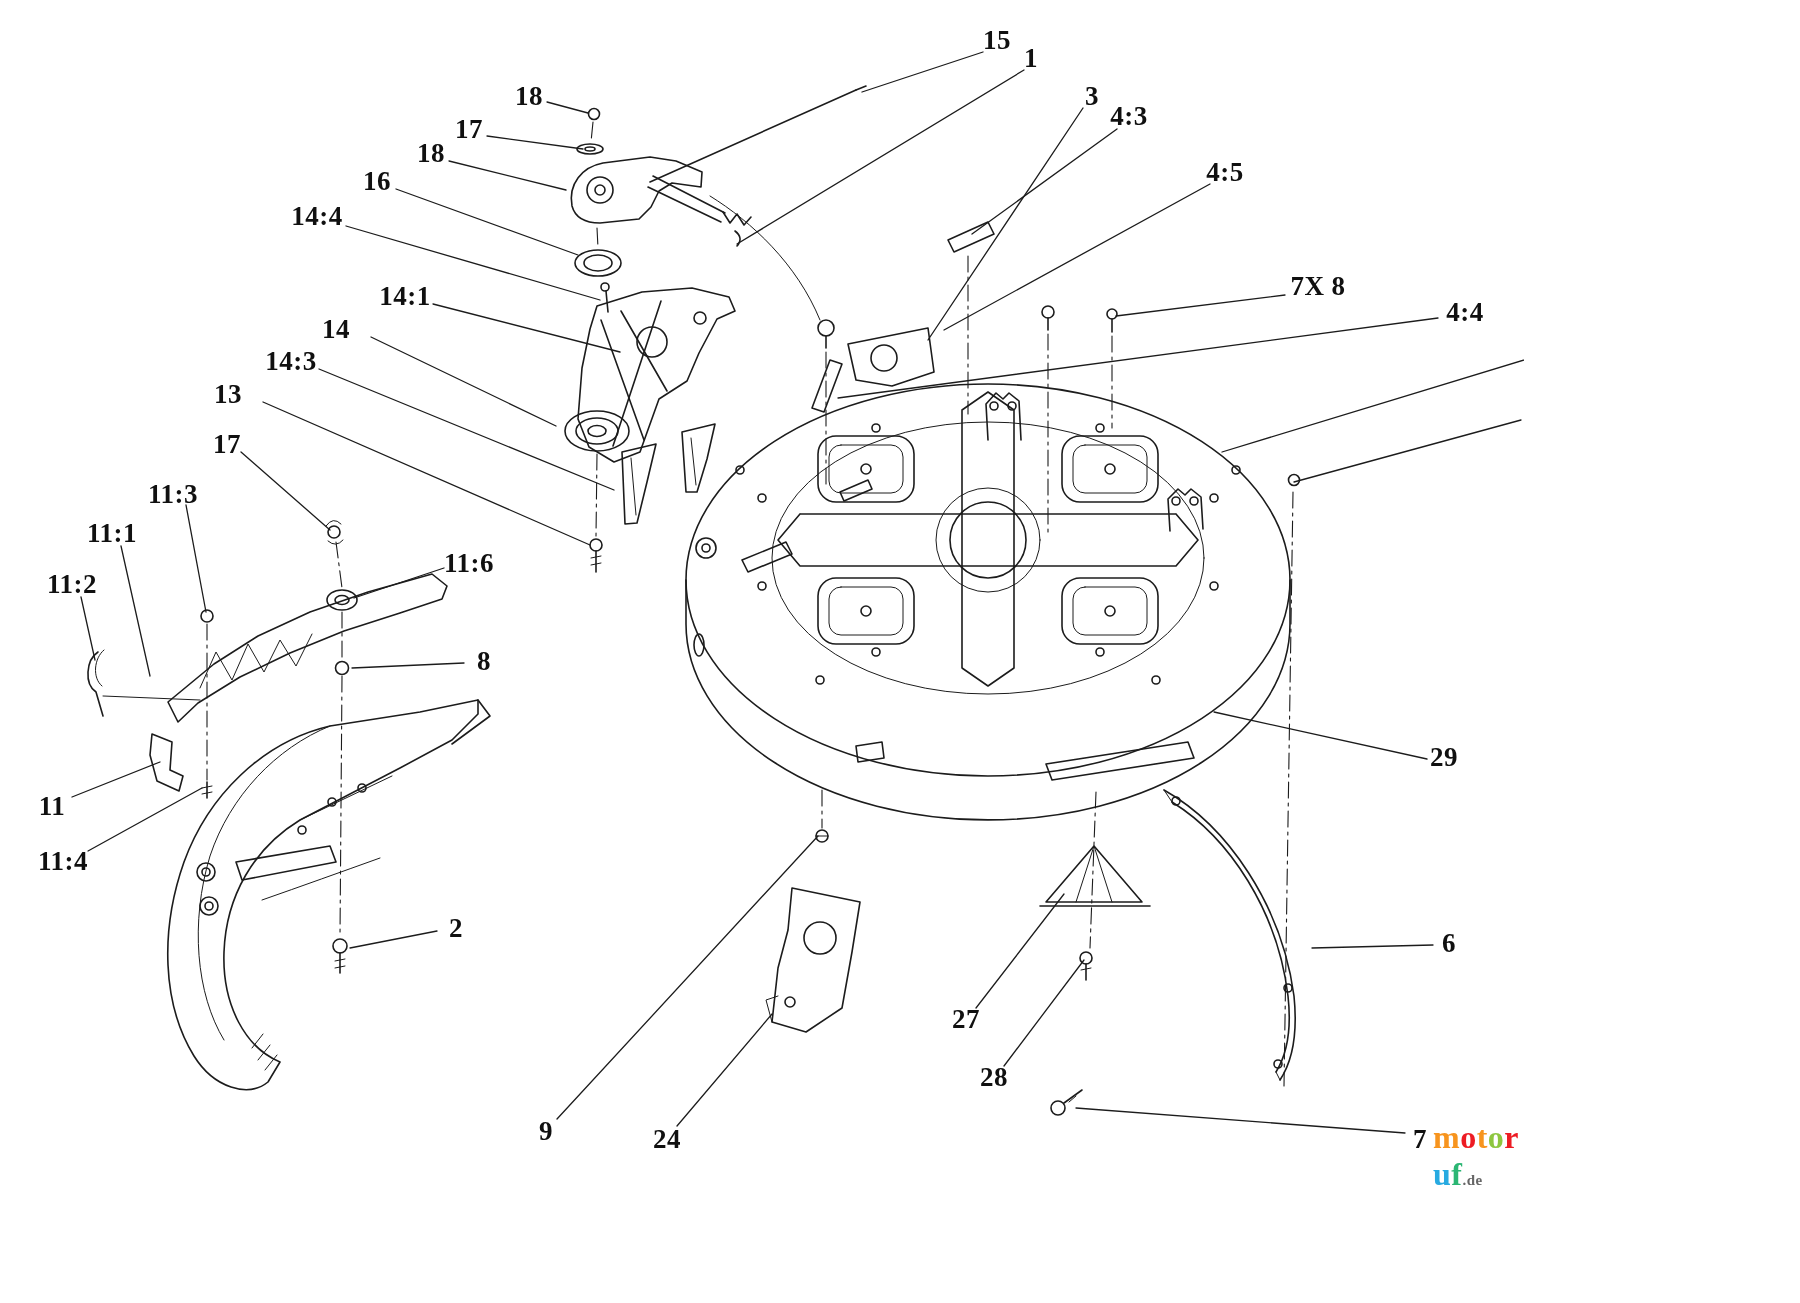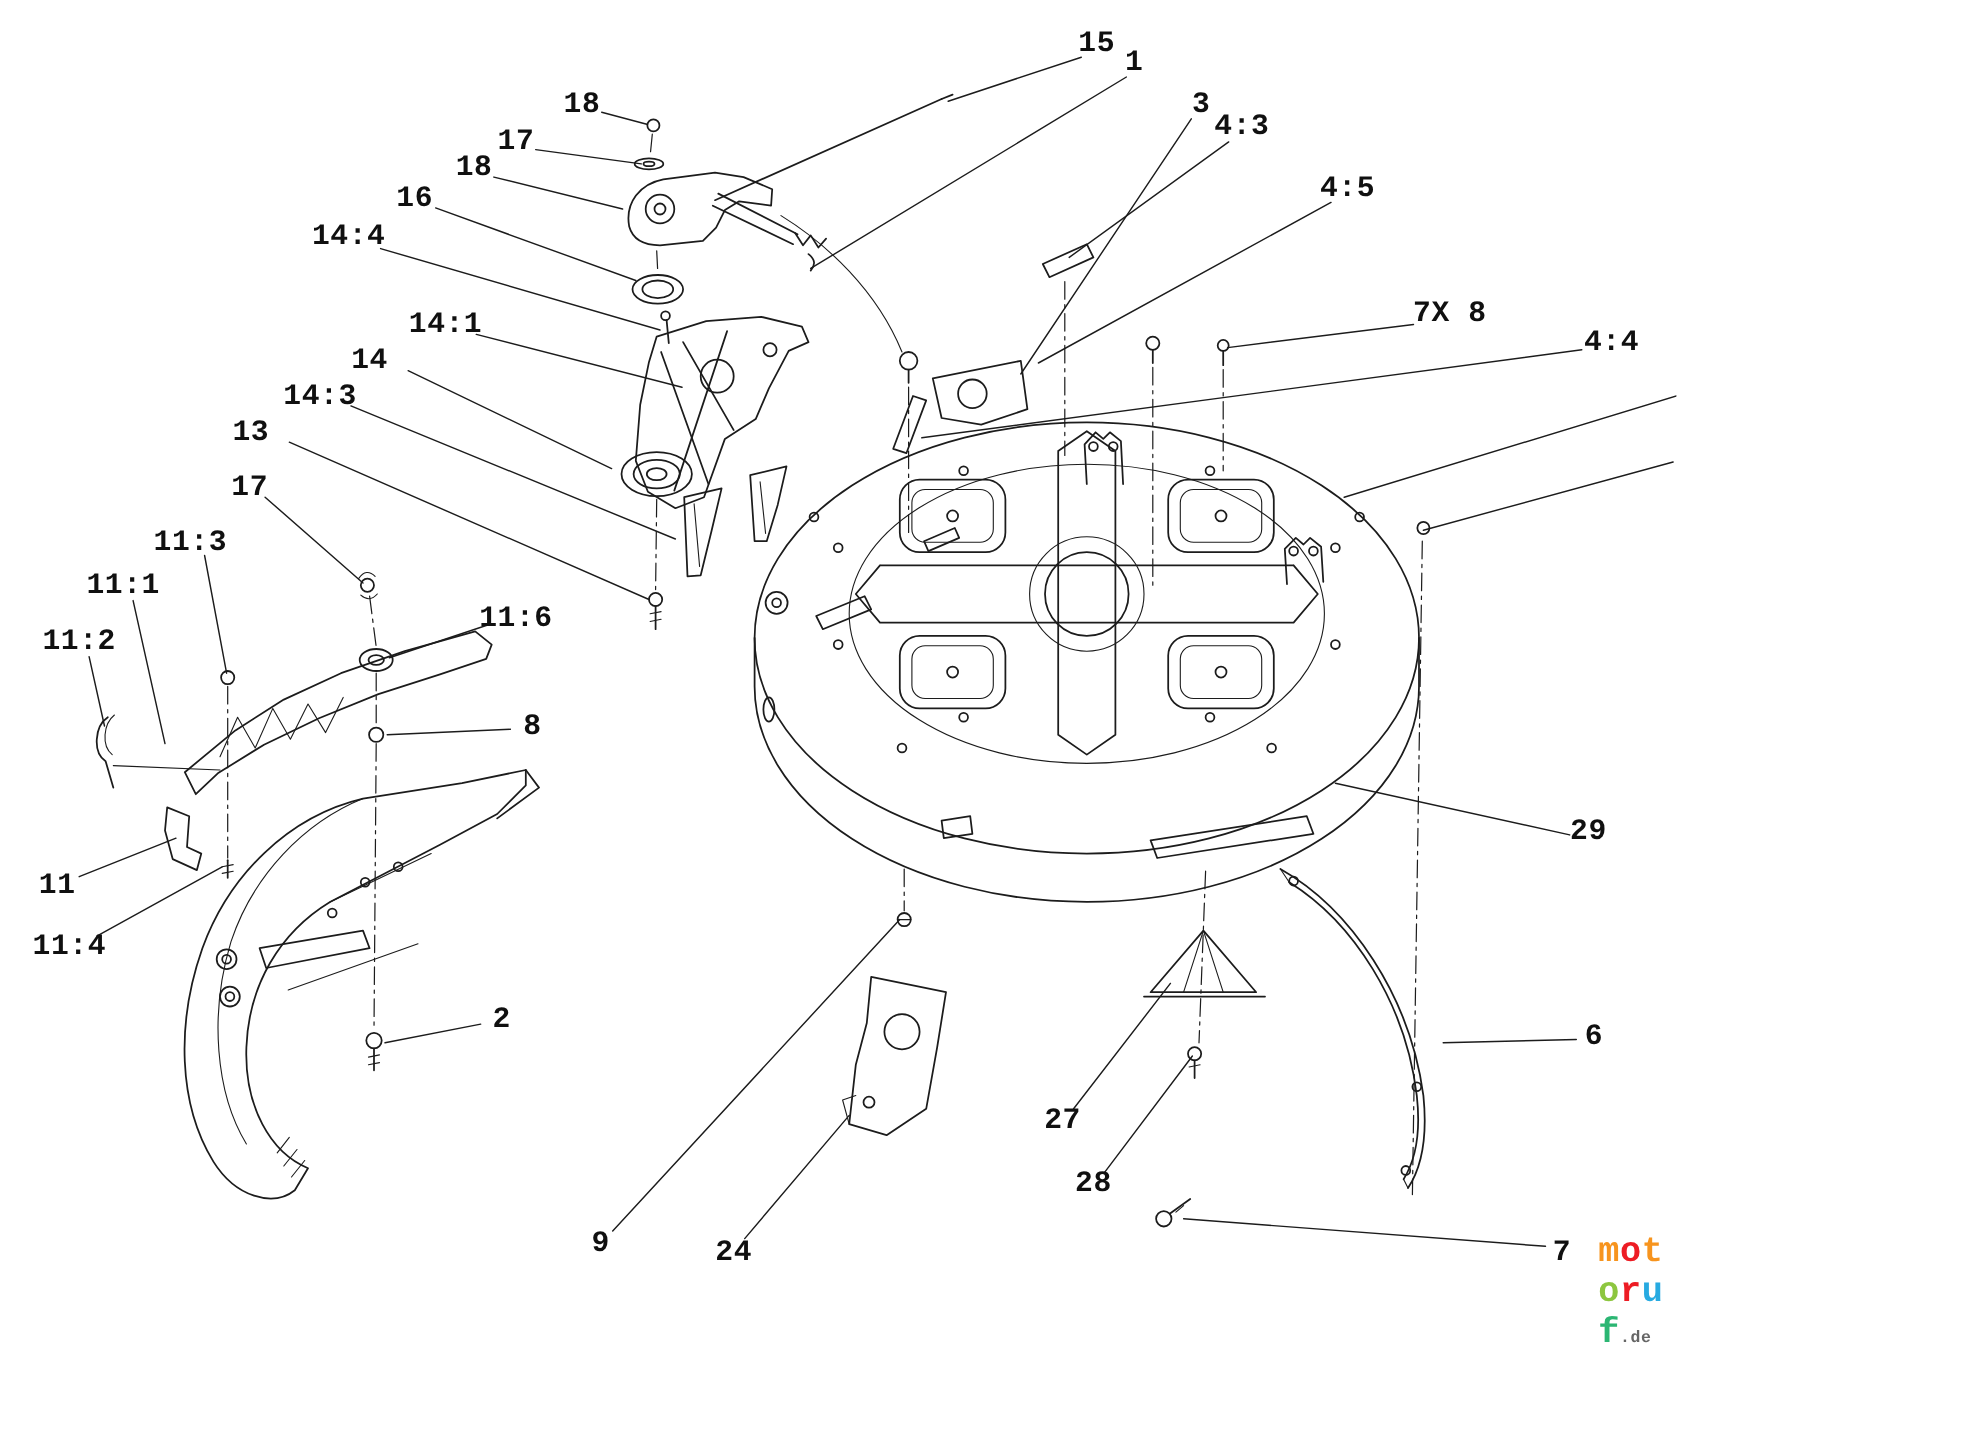--- a/index.html
+++ b/index.html
@@ -1,23 +1,23 @@
 <!DOCTYPE html>
 <html><head>
 <meta charset="utf-8">
 <style>
   html,body{margin:0;padding:0;background:#fff;}
-  .canvas{position:relative;width:1524px;height:1303px;background:#ffffff;overflow:hidden;font-family:Liberation Mono, monospace;}
+  .canvas{position:relative;width:1524px;height:1303px;background:#ffffff;overflow:hidden;font-family:Liberation Serif, serif;}
   .drawing{position:absolute;left:0;top:0;}
   .drawing *{stroke:#1c1c1c;fill:none;stroke-width:1.6;stroke-linecap:round;stroke-linejoin:round;}
   .drawing .leader line{stroke-width:1.3;}
   .drawing .cl{stroke-width:1.1;stroke-dasharray:16 5 3 5;}
   .drawing .thin{stroke-width:1;}
   .lbl{position:absolute;transform:translate(-50%,-50%);font-size:27px;font-weight:bold;color:#101010;white-space:nowrap;letter-spacing:.5px;}
-  .logo{position:absolute;left:1433px;top:1119px;font-size:32px;font-weight:bold;letter-spacing:.5px;margin-left:20px;}
+  .logo{position:absolute;left:1433px;top:1119px;font-size:32px;font-weight:bold;letter-spacing:.5px;}
   .logo span{display:inline-block;}
   .logo .suffix{font-size:15px;color:#666;vertical-align:baseline;}
 </style>
 </head>
 <body>
 
 <div class="canvas">
 
   <svg class="drawing" width="1800" height="1303" viewBox="0 0 1800 1303">
 

